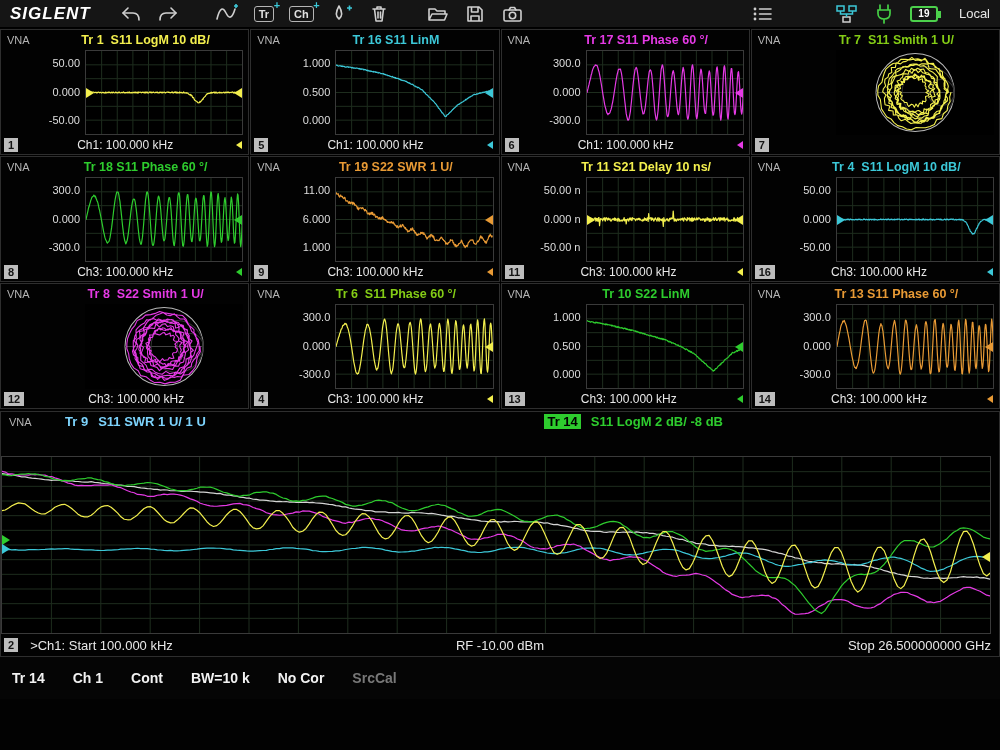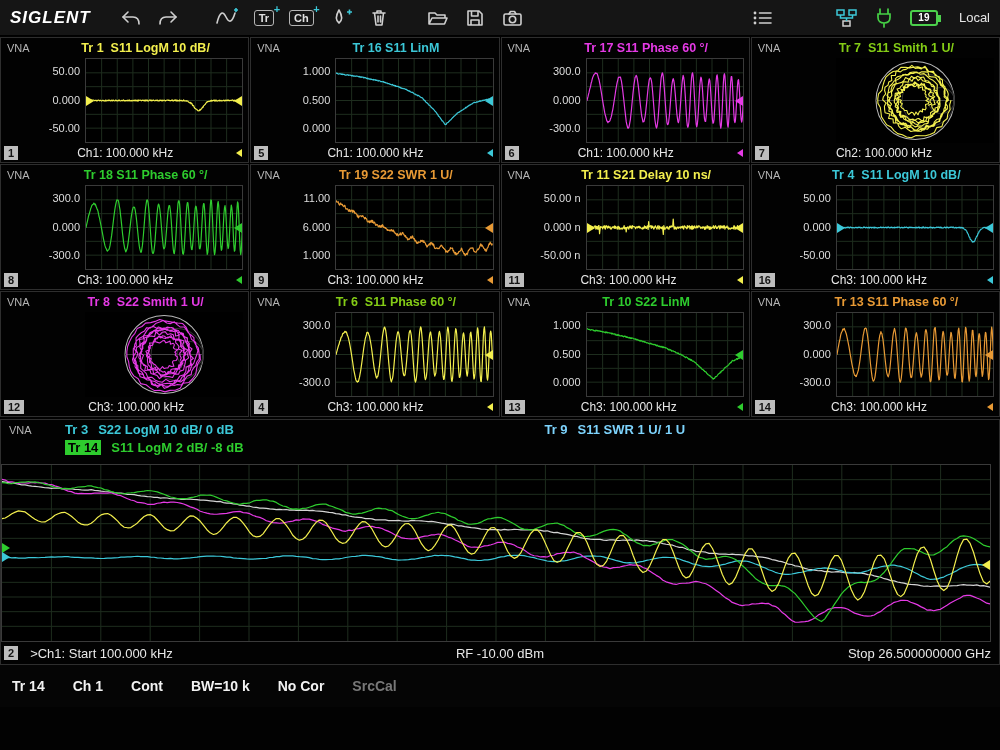--- a/index.html
+++ b/index.html
@@ -2,21 +2,21 @@
 <html><head>
 <meta charset="utf-8">
 <style>
   * { margin:0; padding:0; box-sizing:border-box; }
   html,body { background:#000; }
   body { width:1000px; height:750px; overflow:hidden;
          font-family:"Liberation Sans", sans-serif; color:#e6e6e6; }
   .screen { position:relative; width:1000px; height:750px; background:#020202; }
 
   
-  .tb { display:flex; align-items:center; height:36px; background:#151515;
+  .tb { display:flex; align-items:center; height:28px; background:#151515;
         padding:0 10px; gap:15px; border-bottom:1px solid #000; }
   .logo { font-size:17px; font-weight:bold; letter-spacing:1px; color:#fff;
           font-style:italic; margin-right:14px; }
   .tb svg { display:block; }
   .ticon { stroke:#cfcfcf; stroke-width:1.6; fill:none; stroke-linecap:round; stroke-linejoin:round; }
   .accent { stroke:#3cc8d8; }
   .tbox { position:relative; border:1px solid #b5b5b5; border-radius:3px;
           font-size:11px; font-weight:bold; color:#e0e0e0; padding:1px 4px; }
   .tbox .plus { position:absolute; right:-7px; top:-8px; color:#3cc8d8; font-size:11px; }
   .sp { width:6px; }
@@ -249,21 +249,20 @@
               <circle cx="50" cy="50" r="46" stroke="#b8b8b8" stroke-width="1" fill="none" vector-effect="non-scaling-stroke" stroke-linejoin="round" stroke-linecap="round"></circle>
               <line x1="4" y1="50" x2="96" y2="50" stroke="#444" stroke-width="1" vector-effect="non-scaling-stroke"></line>
               <circle cx="65.3" cy="50" r="30.7" stroke="#333" stroke-width="1" fill="none" vector-effect="non-scaling-stroke" stroke-linejoin="round" stroke-linecap="round"></circle>
               <circle cx="80.7" cy="50" r="15.3" stroke="#333" stroke-width="1" fill="none" vector-effect="non-scaling-stroke" stroke-linejoin="round" stroke-linecap="round"></circle>
               <path d="M92.09 50.00 L90.66 55.27 L91.11 60.85 L88.44 65.66 L87.66 71.35 L83.30 75.04 L81.48 80.74 L75.24 81.95 L72.62 87.74 L67.46 90.03 L62.06 91.47 L56.47 91.48 L51.09 91.13 L45.54 93.77 L39.99 92.85 L35.00 90.20 L29.50 88.93 L25.14 85.43 L21.62 81.14 L16.49 78.51 L13.43 73.87 L10.42 69.21 L9.77 63.59 L9.06 58.29 L6.19 53.25 L6.06 47.75 L6.94 42.33 L11.02 37.90 L12.02 32.79 L13.51 27.65 L15.60 22.56 L19.61 18.91 L24.08 15.98 L29.57 14.99 L33.21 10.95 L38.63 11.05 L43.71 11.64 L48.39 10.95 L53.17 10.23 L57.74 11.81 L62.83 11.26 L66.01 15.94 L71.53 15.56 L73.64 20.60 L78.43 22.13 L79.30 27.38 L80.90 31.47 L85.37 34.06 L84.07 39.20 L84.20 43.39 L87.81 47.14 L86.24 51.43 L86.16 55.61 L84.18 59.38 L83.42 63.41 L80.58 66.49 L79.50 70.49 L77.98 74.50 L74.20 76.50 L72.01 80.26 L67.39 80.48 L64.58 83.71 L60.25 83.29 L56.95 86.17 L52.93 86.00 L49.04 85.56 L45.08 86.39 L41.61 84.06 L38.55 81.55 L33.75 83.29 L30.91 80.46 L29.28 76.44 L24.36 76.47 L24.01 71.77 L18.77 71.08 L20.22 65.90 L14.66 64.44 L14.09 60.55 L13.90 56.72 L15.67 52.85 L11.85 49.32 L12.67 45.57 L15.32 42.31 L14.11 38.21 L14.56 34.32 L18.13 31.96 L19.01 28.19 L22.57 26.38 L21.92 20.61 L26.77 20.42 L27.68 15.12 L32.76 16.31 L35.70 13.92 L39.39 13.39 L42.69 11.35 L46.17 8.62 L50.07 12.32 L53.69 11.65 L57.11 12.91 L61.69 9.79 L63.96 14.61 L67.14 16.13 L70.64 17.15 L73.68 19.05 L76.15 21.65 L79.09 23.75 L82.15 25.92 L82.25 30.15 L84.15 33.04 L85.88 36.08 L88.00 39.09 L89.03 42.52 L88.30 46.18 L89.17 49.64 L85.65 52.88 L87.97 56.52 L87.92 60.07 L83.96 62.36 L82.12 65.06 L81.45 68.33 L79.59 70.98 L78.87 74.61 L74.86 75.33 L72.64 77.60 L69.75 78.99 L66.98 80.43 L63.08 79.27 L61.18 82.52 L58.11 82.80 L54.91 81.74 L52.23 84.59 L49.13 85.21 L46.30 82.32 L43.89 79.64 L41.22 79.16 L37.93 80.05 L36.58 76.33 L32.79 77.38 L31.02 74.91 L28.53 73.47 L27.86 70.20 L25.41 68.67 L21.73 67.68 L22.77 63.77 L22.70 60.81 L20.79 58.59 L20.05 55.90 L17.04 53.40 L18.17 50.35 L20.53 47.60 L16.94 44.20 L18.08 41.29 L21.74 39.38 L21.92 36.34 L22.86 33.49 L24.82 31.24 L27.71 29.86 L26.62 24.46 L29.05 22.23 L32.32 21.22 L35.69 20.76 L38.42 19.14 L41.96 20.07 L44.70 18.25 L47.83 18.18 L50.98 17.13 L54.11 18.03 L57.82 16.09 L61.36 16.36 L65.13 16.59 L66.43 21.64 L70.03 22.26 L74.22 22.73 L76.35 25.78 L78.53 28.69 L80.03 32.03 L83.25 34.49 L85.11 37.85 L85.17 41.78 L84.05 45.71 L88.24 49.21 L85.83 53.03 L85.32 56.79 L86.49 61.14 L83.06 64.09 L81.59 67.67 L79.89 71.23 L75.26 72.41 L72.69 75.02 L71.22 79.27 L67.72 81.11 L63.37 80.98 L60.60 84.64 L56.34 83.75 L52.66 85.80 L48.70 84.02 L45.29 81.03 L41.34 82.05 L38.64 78.66 L34.71 78.56 L31.03 77.37 L27.24 75.89 L26.83 70.91 L25.20 67.63 L23.85 64.34 L19.04 62.53 L19.93 58.23 L22.28 54.17 L19.42 50.95 L20.15 47.38 L22.57 44.24 L22.15 40.57 L23.66 37.39 L25.23 34.23 L26.78 30.92 L30.57 29.63 L34.13 28.69 L36.72 26.70 L38.72 22.99 L43.09 25.32 L45.70 21.48 L49.32 24.04 L52.80 21.42 L56.06 23.11 L59.96 22.38 L62.01 26.42 L65.54 27.09 L68.06 29.47 L69.15 33.08 L73.15 34.24 L72.01 38.77 L74.39 41.23 L76.79 44.05 L79.04 47.33 L79.13 51.04 L77.45 54.51 L76.68 57.97 L76.31 61.69 L73.44 64.24 L70.84 66.65 L69.20 69.86 L65.98 71.45 L65.11 76.90 L61.11 77.56 L57.85 80.17 L53.78 79.92 L49.91 81.00 L46.23 78.41 L41.56 81.61 L38.98 76.83 L34.34 77.43 L31.02 75.08 L28.82 71.55 L27.03 68.02 L23.80 65.57 L23.21 61.56 L19.10 58.83 L17.56 54.89 L17.76 50.67 L17.61 46.49 L17.88 42.26 L18.71 38.05 L19.63 33.68 L22.92 30.62 L25.29 27.02 L29.52 25.38 L32.84 23.00 L35.63 19.38 L40.46 20.36 L43.89 17.21 L48.07 16.41 L52.31 16.66 L56.11 19.13 L60.52 18.43 L63.84 21.17 L66.73 24.07 L70.35 25.76 L73.35 28.36 L76.13 31.24 L75.87 35.92 L75.96 39.80 L76.65 43.18 L77.38 46.50 L78.77 49.88 L79.23 53.48 L79.18 57.16 L73.45 58.90 L73.48 62.35 L72.72 65.72 L69.68 67.47 L68.19 70.56 L63.54 69.60 L62.81 74.31 L59.20 74.00 L56.26 74.79 L53.43 76.37 L50.27 73.44 L47.68 71.88 L44.92 72.48 L42.34 71.75 L40.42 69.60 L38.26 68.32 L35.77 67.42 L32.34 67.17 L33.32 62.87 L28.97 62.72 L30.57 58.93 L29.79 56.67 L27.34 54.75 L25.55 52.33 L25.53 49.61 L26.21 46.97 L26.33 44.30 L26.66 41.59 L30.94 40.68 L28.69 36.54 L31.97 35.67 L33.21 33.43 L35.24 31.93 L35.89 28.39 L38.75 27.99 L41.73 28.48 L43.11 24.31 L46.41 27.40 L48.55 22.84 L51.32 23.56 L53.60 26.67 L56.84 23.84 L58.70 26.74 L61.15 27.46 L63.53 28.45 L66.35 28.98 L68.42 30.68 L71.19 31.81 L72.93 33.97 L72.10 37.61 L75.82 38.70 L74.77 41.94 L75.68 44.34 L77.89 46.64 L78.21 49.35 L75.44 51.87 L79.15 54.99 L78.79 57.82 L77.50 60.37 L76.68 63.07 L73.23 64.24 L70.76 65.59 L70.67 68.81 L67.89 69.63 L66.12 71.39 L65.69 75.43 L61.89 73.99 L59.88 75.65 L57.33 75.91 L54.92 76.48 L52.68 78.98 L50.03 77.49 L47.69 75.59 L44.96 77.55 L43.70 72.64 L41.12 73.45 L38.79 73.06 L36.78 71.93 L35.78 69.40 L32.66 69.68 L32.92 66.20 L33.08 63.39 L28.68 63.97 L29.74 60.83 L29.97 58.51 L29.10 56.75 L30.55 54.42 L30.12 52.69 L30.71 50.88 L30.54 49.15 L28.47 47.13 L31.36 45.81 L28.48 43.10 L30.80 41.90 L32.23 40.56 L35.44 40.52 L33.29 36.86 L37.50 38.23 L35.79 33.99 L38.22 34.07 L40.86 35.00 L41.24 32.22 L43.15 32.23 L44.89 32.09 L46.48 31.53 L48.29 32.60 L49.85 29.82 L51.61 30.70 L53.18 31.91 L54.48 33.48 L57.60 29.54 L58.72 31.82 L60.53 32.39 L61.54 34.20 L62.06 36.34 L64.93 35.95 L67.45 36.39 L68.82 37.96 L68.20 40.62 L71.76 41.26 L70.63 43.89 L73.03 45.48 L70.86 47.93 L72.25 49.92 L72.59 52.08 L73.66 54.49 L69.48 55.68 L69.79 57.91 L72.51 61.65 L70.09 63.02 L68.05 64.38 L68.53 68.00 L65.93 68.87 L64.15 70.59 L60.54 69.17 L59.90 73.27 L57.33 73.54 L54.32 71.22 L52.16 71.55 L49.95 73.27 L47.49 73.92 L44.54 75.97 L42.08 74.67 L39.81 73.17 L38.44 70.26 L36.90 68.23 L32.99 69.07 L31.32 66.94 L32.49 62.77 L28.11 62.64 L29.33 59.14 L26.62 57.46 L26.93 54.69 L29.37 51.90 L28.72 49.63 L26.29 46.97 L27.46 44.55 L28.61 42.24 L30.59 40.40 L34.54 40.07 L35.48 38.18 L37.64 37.38 L37.43 33.86 L38.66 31.43 L41.18 30.97 L43.76 31.12 L46.20 31.60 L48.55 33.62 L50.46 33.53 L52.75 31.04 L53.88 35.49 L56.04 34.82 L58.72 33.91 L58.74 37.62 L61.05 37.75 L62.35 39.22 L61.56 42.12 L62.91 43.31 L62.47 45.34 L63.52 46.74 L66.15 48.13 L62.67 50.08 L66.44 52.13 L65.25 53.91 L62.21 54.79 L62.46 56.76 L62.87 59.20 L61.93 60.99 L58.56 60.12 L58.72 63.38 L55.93 62.20 L54.65 63.67 L53.45 66.85 L51.04 63.55 L49.14 67.35 L47.45 64.39 L45.67 63.88 L42.46 66.49 L41.04 64.42 L40.37 61.84 L37.60 61.80 L36.42 59.96 L34.32 58.67 L32.99 56.74 L34.93 53.83 L32.23 52.16 L33.83 49.88 L29.41 47.18 L32.89 45.37 L31.73 42.42 L33.87 40.72 L35.08 38.64 L36.42 36.57 L38.21 34.87 L40.98 34.72 L42.70 32.94 L44.59 30.83 L47.21 31.07 L49.62 28.08 L52.21 30.32 L54.52 31.59 L56.98 31.98 L60.70 30.33 L61.77 33.75 L63.82 35.33 L65.71 37.12 L68.82 38.24 L65.77 42.76 L66.78 44.77 L70.93 46.32 L67.74 49.18 L67.59 51.44 L69.49 54.13 L65.67 55.48 " stroke="#f3ef4e" stroke-width="1.1" fill="none" vector-effect="non-scaling-stroke" stroke-linejoin="round" stroke-linecap="round"></path>
             </svg>
         </div>
       </div>
       <div class="p-foot">
         <span class="badge">7</span>
-        <span class="ch">Ch2: 100.000 kHz</span>
 
       </div>
     </div>
 
     <div class="panel">
       <div class="p-head">
         <span class="vna">VNA</span>
         <span class="p-title" style="color: rgb(46, 204, 46);">Tr 18 S11 Phase 60 °/</span>
       </div>
       <div class="p-body">
@@ -471,24 +470,20 @@
         <span class="ch">Ch3: 100.000 kHz</span>
         <span class="fmk" style="color: rgb(232, 154, 53);"></span>
       </div>
     </div>
   </div>
 
   <div class="big">
     <div class="big-head">
       <span class="big-vna">VNA</span>
       <div class="leg">
-        <span class="lg" style="color: rgb(60, 200, 216);">
-          <span class="lg-tr">Tr 3</span>
-          <span class="lg-desc">S22 LogM 10 dB/ 0 dB</span>
-        </span>
         <span class="lg" style="color: #7dd3fc;">
           <span class="lg-tr">Tr 9</span>
           <span class="lg-desc">S11 SWR 1 U/ 1 U</span>
         </span>
         <span class="lg" style="color: rgb(46, 204, 46);">
           <span class="lg-tr tr-hl">Tr 14</span>
           <span class="lg-desc">S11 LogM 2 dB/ -8 dB</span>
         </span>
       </div>
     </div>

